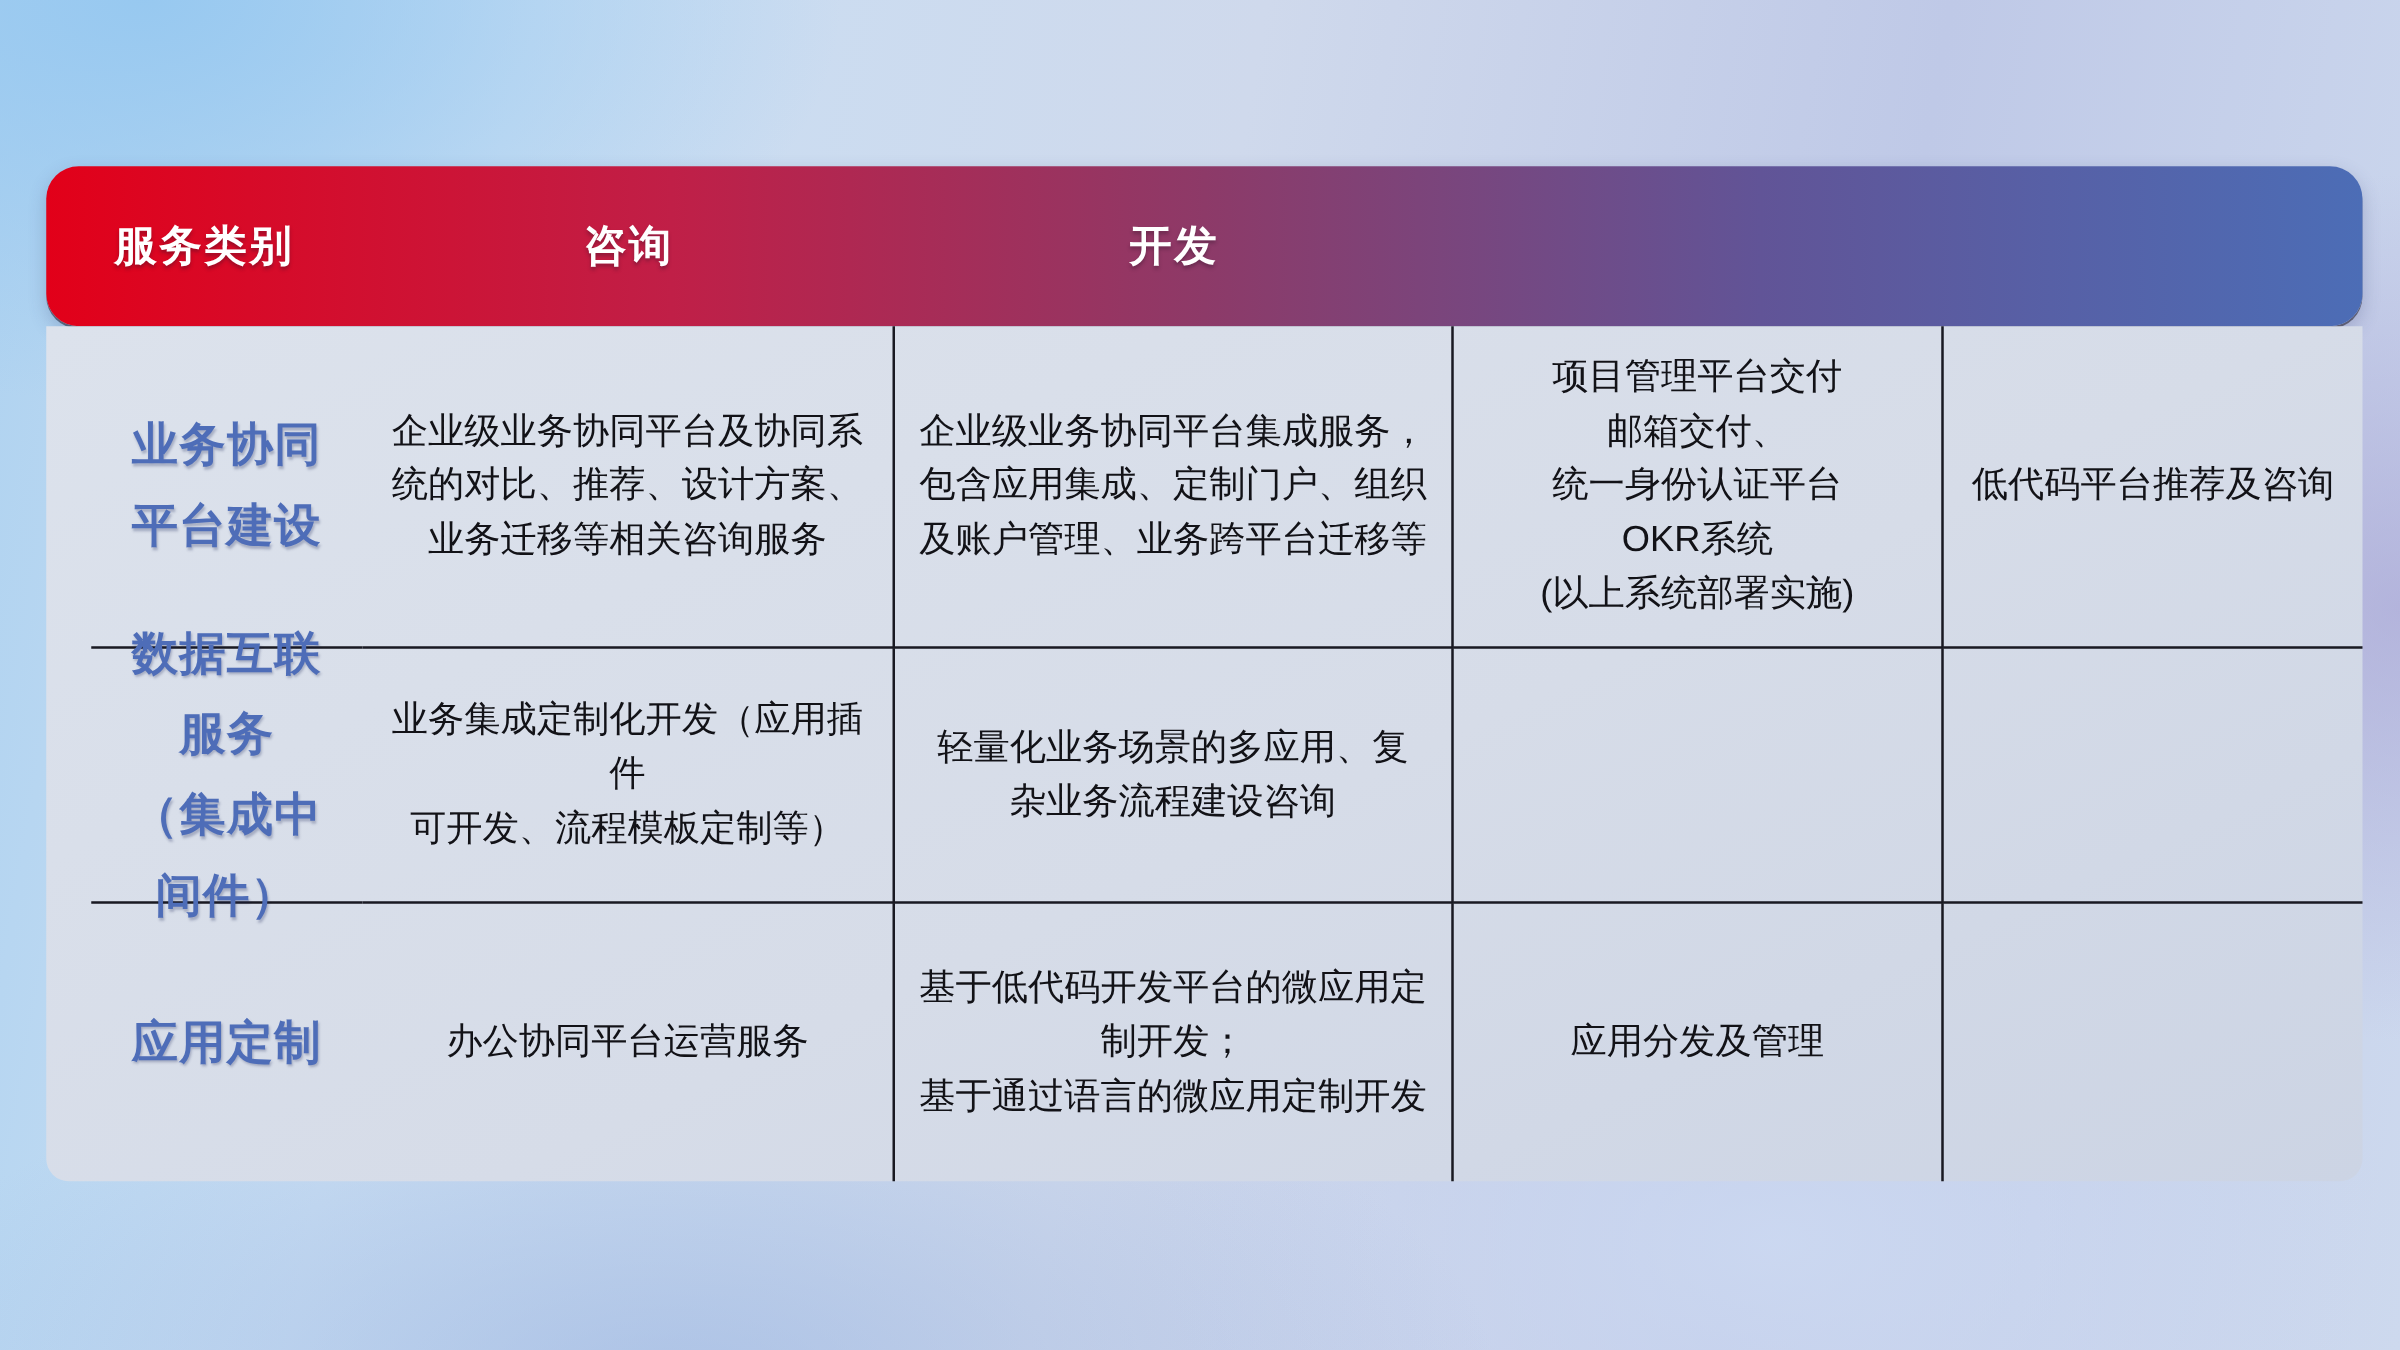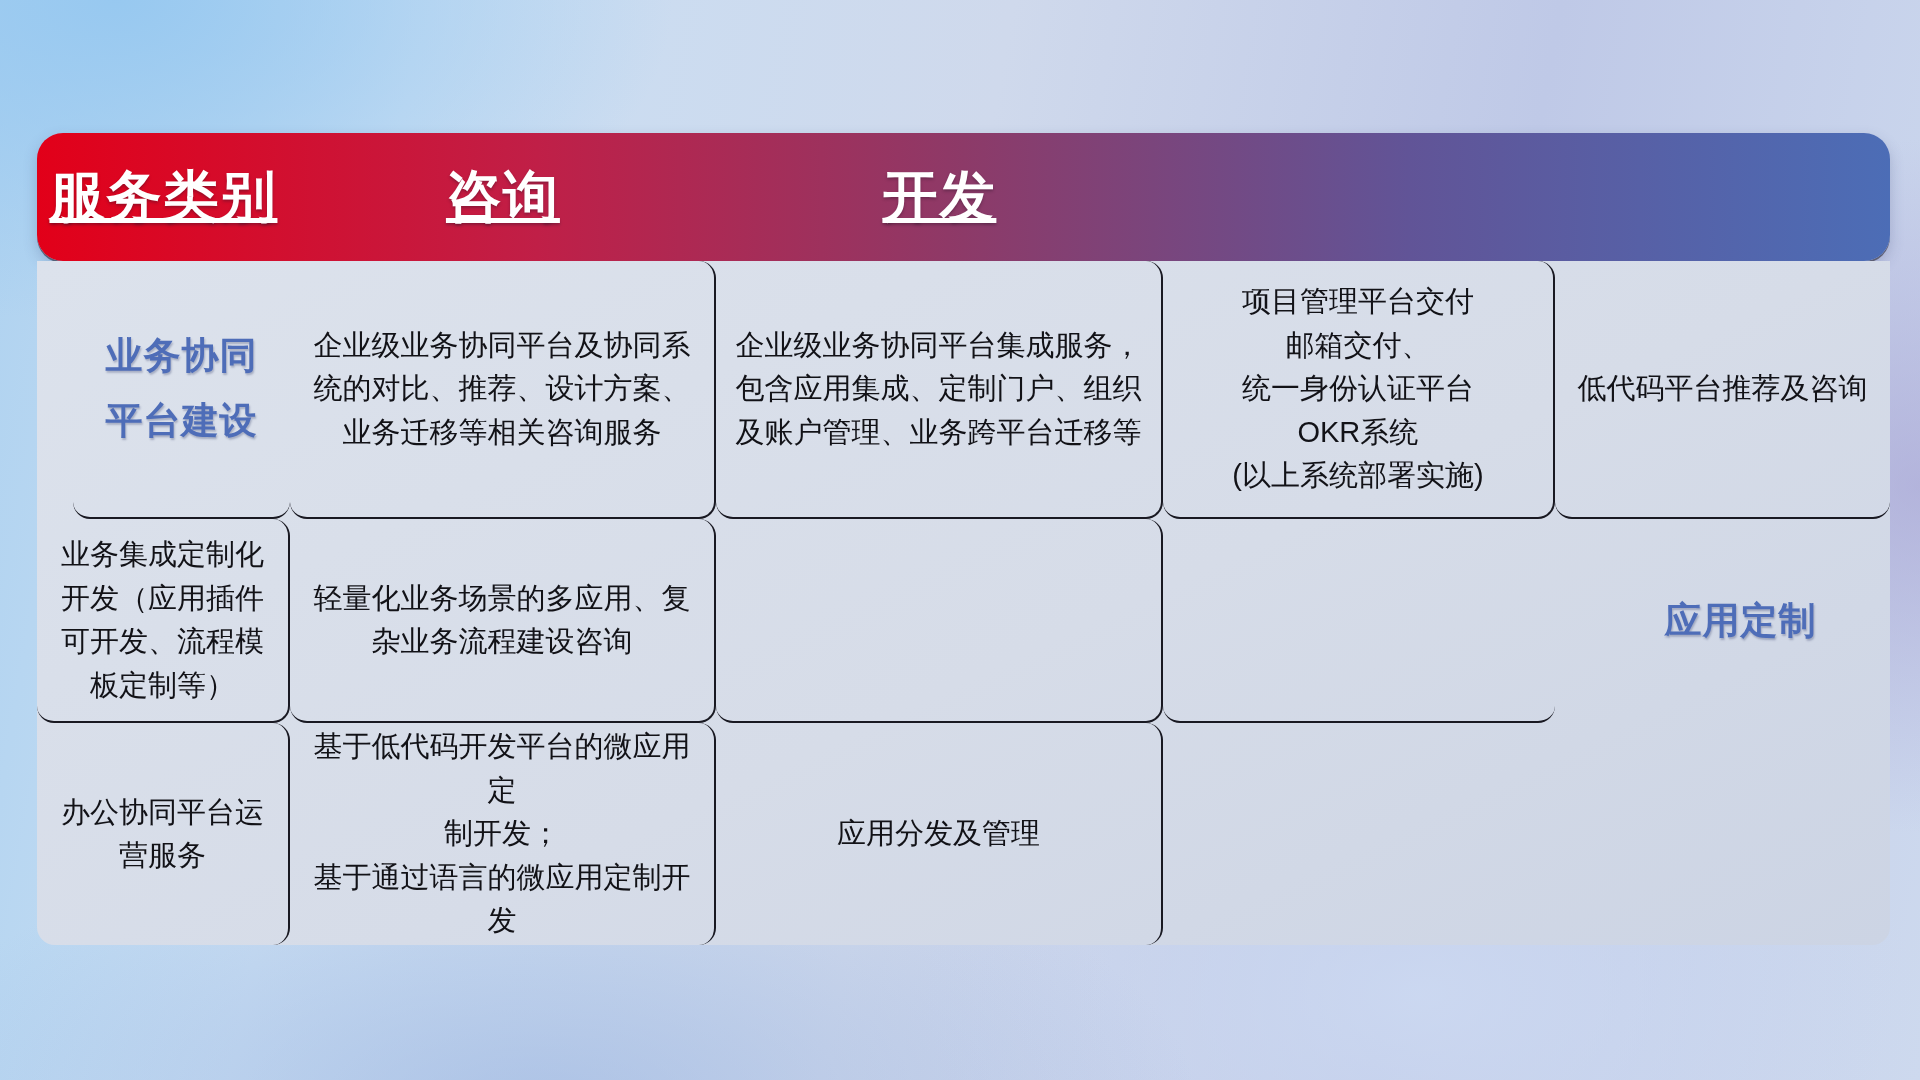--- a/index.html
+++ b/index.html
@@ -29,45 +29,43 @@
     border-radius:26px;
     display:grid;
     grid-template-columns:13.65% 22.99% 24.12% 21.16% 18.08%;
     align-items:center;
     background:linear-gradient(90deg,#e20019 0%,#c01f47 27%,#8d3a68 50%,#615497 74%,#4c6db6 100%);
     box-shadow:0 2px 0 rgba(30,25,40,0.55), 0 6px 14px rgba(60,70,120,0.25);
   }
   .th{
     text-align:center;
     color:#ffffff;
-    font-size:55px;
+    font-size:34px;
     font-weight:700;
     letter-spacing:2px;
     text-shadow:0 2px 3px rgba(40,20,40,0.35);
-    text-decoration:underline;
   }
   
   .tbody{
     display:grid;
     grid-template-columns:13.65% 22.99% 24.12% 21.16% 18.08%;
     grid-template-rows:258px 204px 222px;
     background:linear-gradient(155deg,#dce2ec 0%,#d6dce8 55%,#ccd4e4 100%);
     border-radius:0 0 18px 18px;
   }
   .td{
     display:flex;
     align-items:center;
     justify-content:center;
     text-align:center;
     padding:8px 14px;
     box-sizing:border-box;
     color:#121217;
     font-size:29px;
     line-height:1.5;
-    border-radius:17px;
   }
   .td.cat{
     color:#4e6db8;
     font-weight:800;
     font-size:37px;
     line-height:1.75;
     letter-spacing:1px;
     text-shadow:1px 2px 2px rgba(30,40,90,0.28);
     margin-left:36px;
   }
@@ -97,20 +95,23 @@
       <div class="td bB bR">
           <span>企业级业务协同平台集成服务，<br>包含应用集成、定制门户、组织<br>及账户管理、业务跨平台迁移等</span>
         </div>
       <div class="td bB bR">
           <span>项目管理平台交付<br>邮箱交付、<br>统一身份认证平台<br>OKR系统<br>(以上系统部署实施)</span>
         </div>
       <div class="td bB">
           <span>低代码平台推荐及咨询</span>
         </div>
 
+      <div class="td cat bB">
+          <span>数据互联服务<br>（集成中间件）</span>
+        </div>
       <div class="td bB bR">
           <span>业务集成定制化开发（应用插件<br>可开发、流程模板定制等）</span>
         </div>
       <div class="td bB bR">
           <span>轻量化业务场景的多应用、复<br>杂业务流程建设咨询</span>
         </div>
       <div class="td bB bR">
           <span></span>
         </div>
       <div class="td bB">

